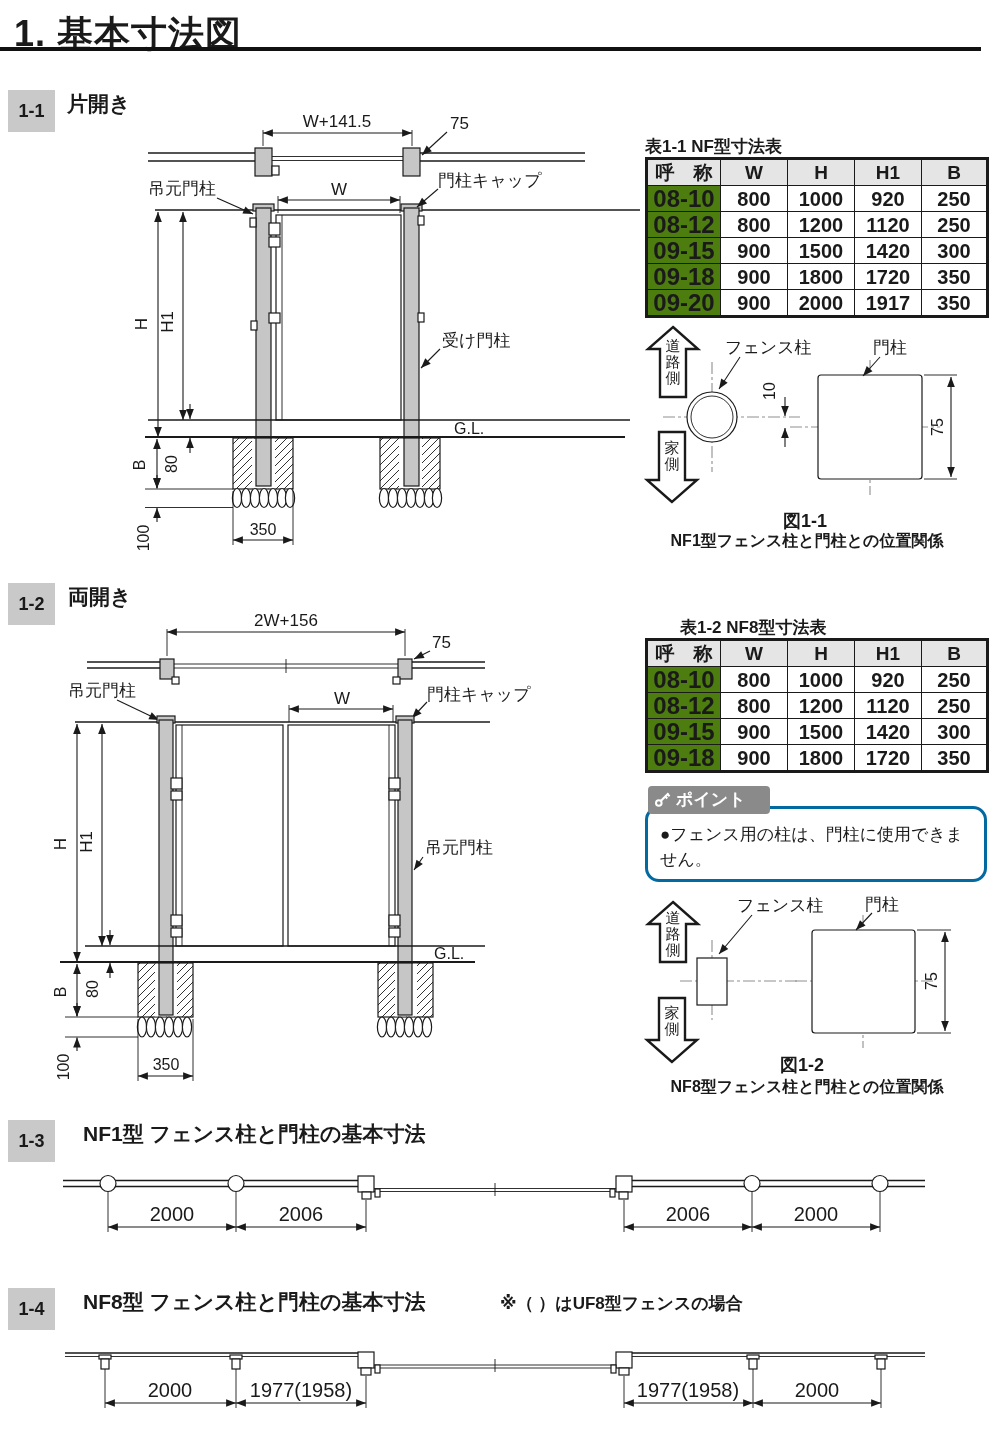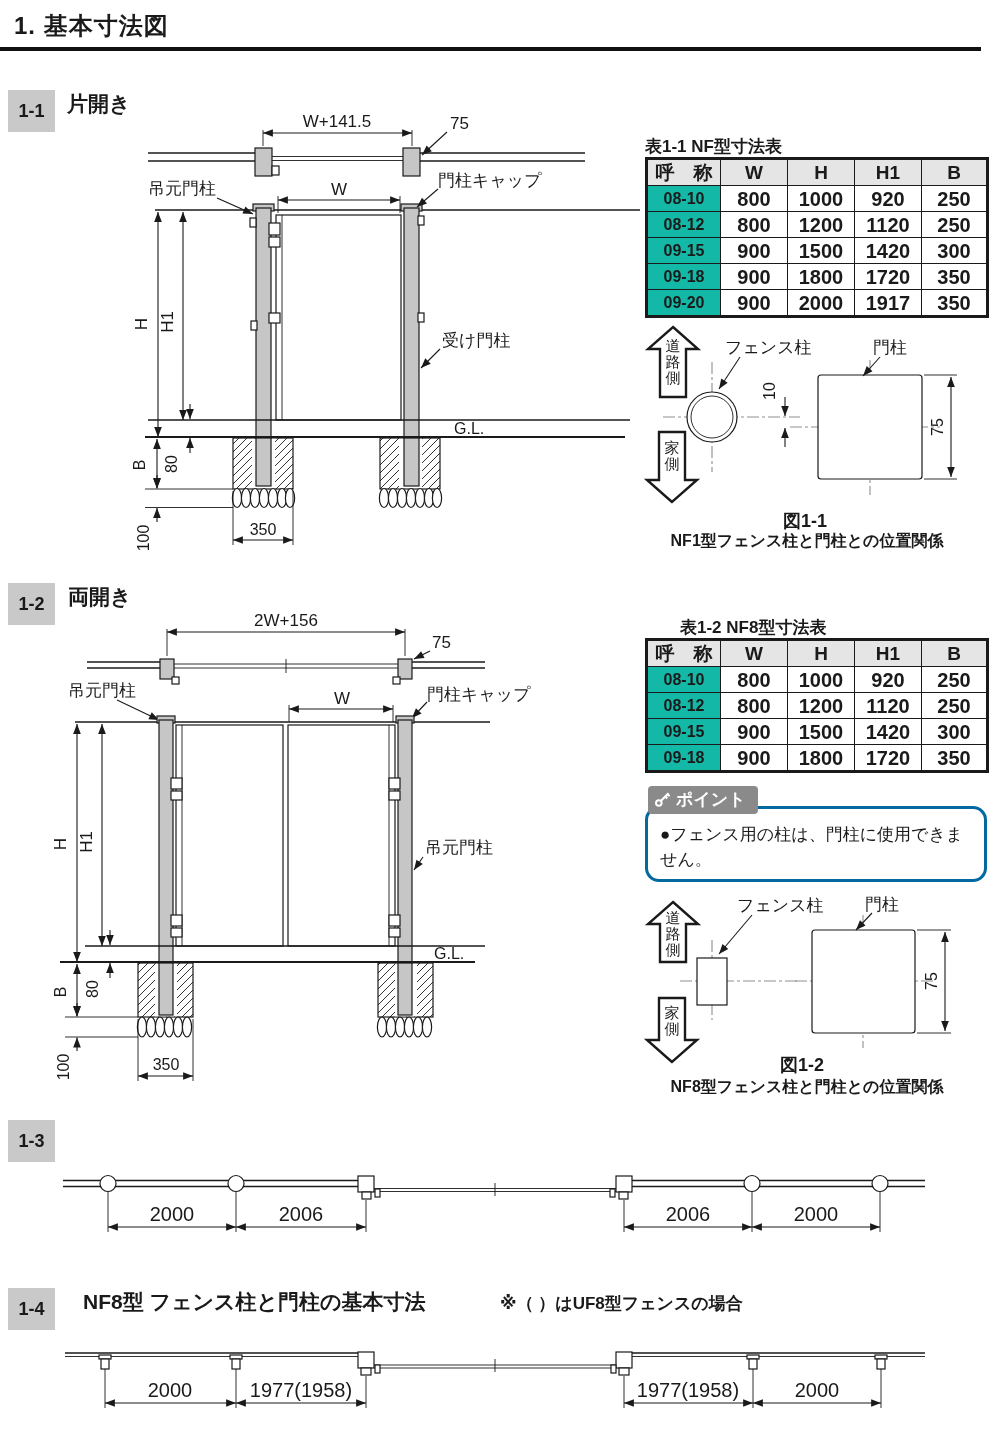--- a/index.html
+++ b/index.html
@@ -1,37 +1,37 @@
 <!DOCTYPE html>
 <html><head>
 <meta charset="utf-8">
 <style>
   html,body{margin:0;padding:0;background:#fff;}
   #page{position:relative;width:1000px;height:1439px;background:#fff;overflow:hidden;
         font-family:"Liberation Sans","DejaVu Sans",sans-serif;color:#1a1a1a;}
   .abs{position:absolute;}
   
-  .main-title{position:absolute;left:14px;top:10px;font-size:24px;font-weight:bold;letter-spacing:1px;}
+  .main-title{position:absolute;left:14px;top:10px;font-size:36px;font-weight:bold;letter-spacing:1px;}
   .title-note{position:absolute;left:232px;top:20px;font-size:17px;font-weight:bold;}
   .title-rule{position:absolute;left:0;top:47px;width:981px;height:4px;background:#111;}
   .secnum{position:absolute;width:47px;height:42px;background:#c9c9c9;
           display:flex;align-items:center;justify-content:center;
           font-size:18px;font-weight:bold;}
   .sectitle{position:absolute;font-size:21px;font-weight:bold;white-space:nowrap;}
   .secnote{position:absolute;font-size:17px;font-weight:bold;white-space:nowrap;}
   
   .tblcap{position:absolute;font-size:17px;font-weight:bold;white-space:nowrap;}
   table.dimtbl{border-collapse:collapse;table-layout:fixed;width:341px;border:3px solid #1a1a1a;}
   table.dimtbl th,table.dimtbl td{border:1.6px solid #1a1a1a;text-align:center;vertical-align:middle;
       font-weight:bold;font-size:20px;height:25px;padding:0;line-height:1;}
   table.dimtbl th{background:#e5e5e5;font-size:19px;}
-  table.dimtbl td.rh{background:#14b8a6;font-size:16px;}
+  table.dimtbl td.rh{background:#4d7c0f;font-size:24px;}
   
   .point-tag{position:absolute;left:648px;top:786px;background:#8a8a8a;color:#fff;
-      font-size:17px;font-weight:bold;padding:2px 12px 3px 6px;border-radius:4px;
+      font-size:17px;font-weight:bold;padding:2px 24px 3px 6px;border-radius:4px;
       display:flex;align-items:center;gap:5px;z-index:3;}
   .point-box{position:absolute;left:645px;top:806px;width:336px;height:70px;
       border:3px solid #0369a1;border-radius:14px;background:#fff;z-index:2;}
   .point-text{margin:14px 10px 0 12px;font-size:17px;line-height:1.45;}
   
   svg{position:absolute;overflow:visible;}
   svg text{font-family:"Liberation Sans","DejaVu Sans",sans-serif;fill:#1a1a1a;font-size:17px;}
   svg text.small{font-size:16px;}
   svg text.big{font-size:20px;}
   svg text.cap1{font-size:18px;font-weight:bold;}
@@ -468,20 +468,21 @@
     <line class="thin" x1="277" y1="45" x2="311" y2="45"></line>
       <line class="thin" x1="277" y1="148" x2="311" y2="148"></line>
     <line class="dim" x1="305" y1="47" x2="305" y2="146" marker-start="url(#arF2)" marker-end="url(#arF2)"></line>
     <text transform="translate(297,96) rotate(-90)" text-anchor="middle" class="small">75</text>
 
     <text class="cap1" x="162" y="186" text-anchor="middle">図1-2</text>
     <text class="cap2" x="167" y="207" text-anchor="middle">NF8型フェンス柱と門柱との位置関係</text>
   </svg>
 
   <div class="secnum" style="left:8px;top:1120px;">1-3</div>
+  <div class="sectitle" style="left:83px;top:1120px;">NF1型 フェンス柱と門柱の基本寸法</div>
 
   <svg style="left:30px;top:1170px;" width="940" height="78" viewBox="0 0 940 78">
     <defs>
       <marker id="arC" viewBox="0 0 10 8" refX="9.5" refY="4" markerWidth="11" markerHeight="9" orient="auto-start-reverse" markerUnits="userSpaceOnUse">
         <path d="M0.5,0.5 L9.5,4 L0.5,7.5 z" fill="#1a1a1a"></path>
       </marker>
     </defs>
     <line class="ln" x1="33" y1="10.5" x2="328" y2="10.5"></line>
       <line class="ln" x1="33" y1="16.5" x2="328" y2="16.5"></line>
     <line class="ln" x1="602" y1="10.5" x2="895" y2="10.5"></line>

